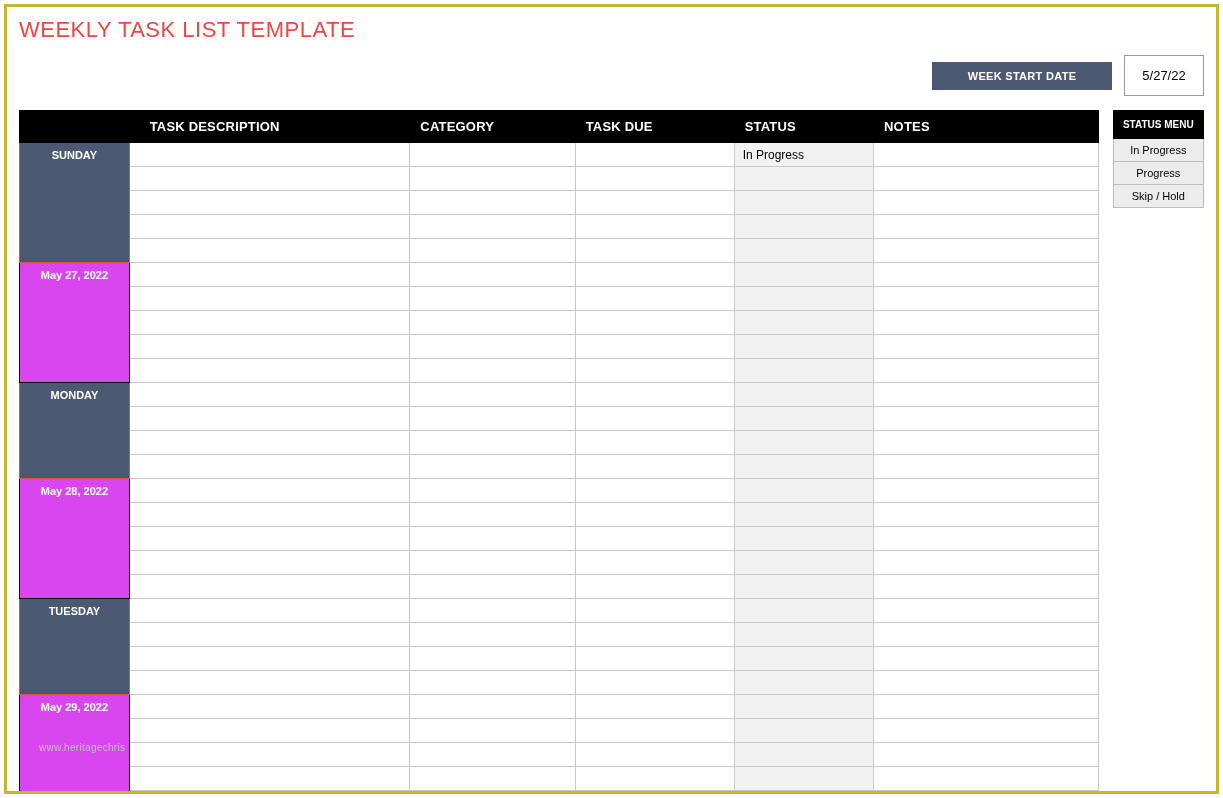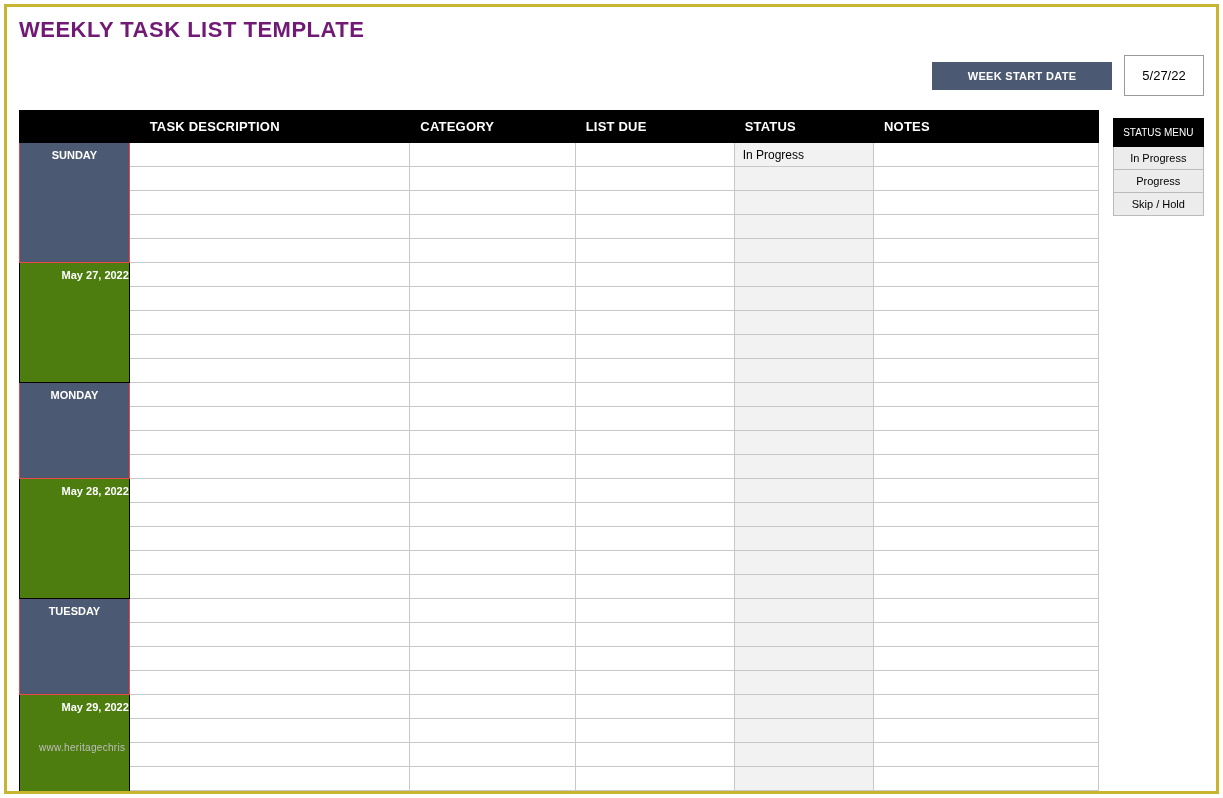--- a/index.html
+++ b/index.html
@@ -11,24 +11,24 @@
   .frame {
     border: 3px solid #c7b42f;
     width: 1215px;
     height: 790px;
     background: #fff;
     position: relative;
     overflow: hidden;
   }
   .title {
     font-family: "Arial Black", Arial, sans-serif;
-    font-weight: 700;
+    font-weight: 400;
     font-size: 22px;
     letter-spacing: 0.5px;
-    color: #701a75;
+    color: #ef4444;
     padding: 10px 12px 6px 12px;
   }
   .topbar {
     display: flex;
     justify-content: flex-end;
     align-items: center;
     gap: 12px;
     padding: 6px 12px 14px 12px;
   }
   .week-label {
@@ -86,42 +86,41 @@
     background: #4b5a72;
     color: #fff;
     text-align: center;
     font-size: 11px;
     font-weight: 700;
     border: 1px solid #ef4444;
     padding: 6px 22px;
     vertical-align: top;
   }
   .grid td.date-cell {
-    background: #4d7c0f;
-    color: #fff;
-    text-align: right;
+    background: #d946ef;
+    color: #fff;
+    text-align: center;
     font-size: 11px;
     font-weight: 700;
     border: 1px solid #000;
     padding: 6px 0;
     vertical-align: top;
   }
   .grid td.status-cell { background: #f2f2f2; }
   .side {
     width: 92px;
   }
   .side-head {
     background: #000;
     color: #fff;
     font-size: 10px;
-    font-weight: 400;
+    font-weight: 700;
     text-align: center;
     padding: 8px 4px;
     border: 1px solid #000;
-    margin-top: 8px;
   }
   .side-item {
     border: 1px solid #bbb;
     border-top: none;
     background: #ececec;
     font-size: 11px;
     text-align: center;
     padding: 5px 2px;
   }
   .watermark {
@@ -153,21 +152,21 @@
           <col class="c-task">
           <col class="c-cat">
           <col class="c-due">
           <col class="c-stat">
           <col class="c-note">
       </colgroup>
       <thead>
         <tr>
           <th colspan="2">TASK DESCRIPTION</th>
           <th>CATEGORY</th>
-          <th>LIST DUE</th>
+          <th>TASK DUE</th>
           <th>STATUS</th>
           <th>NOTES</th>
         </tr>
       </thead>
       <tbody id="grid-body">
           <tr>
             <td class="day-cell" rowspan="5">SUNDAY</td>
             <td></td>
             <td></td>
             <td></td>

